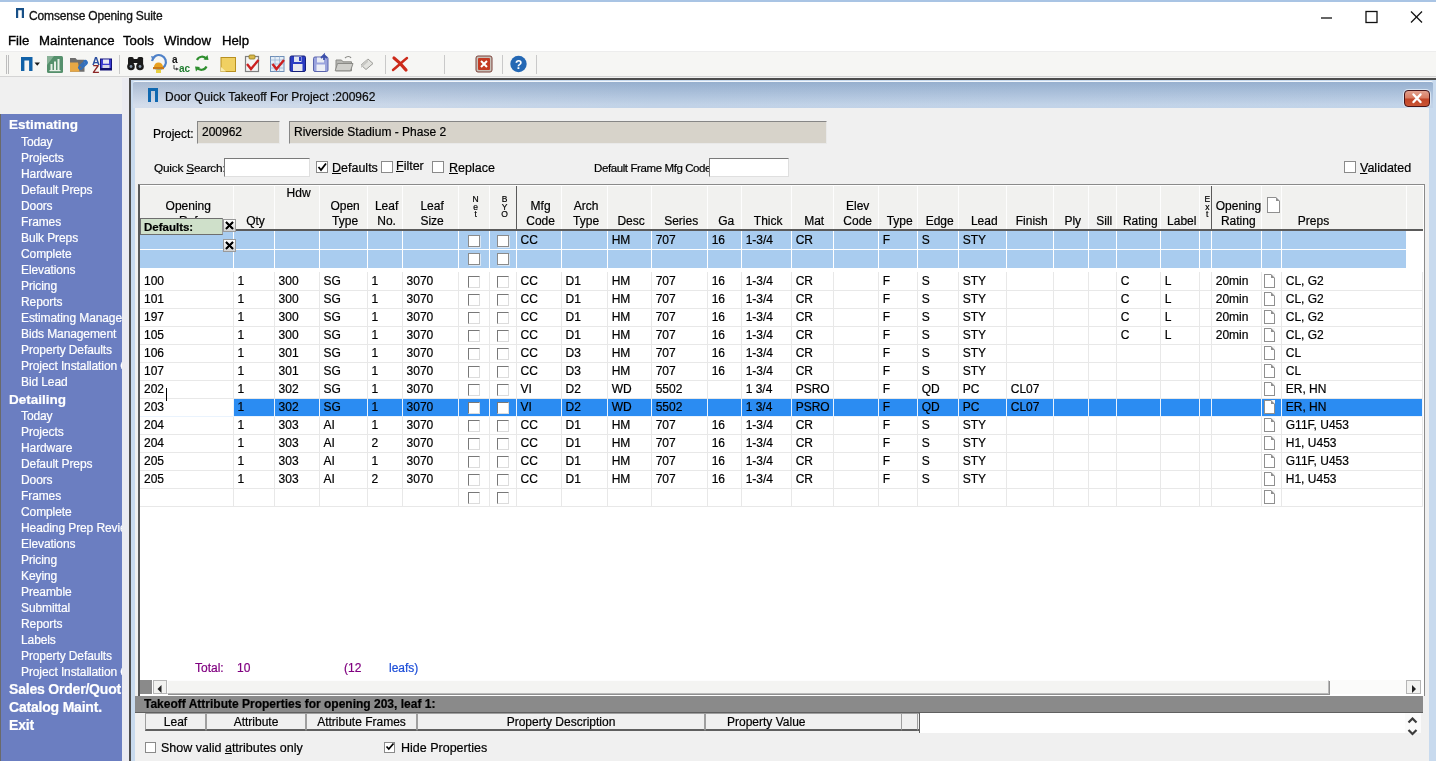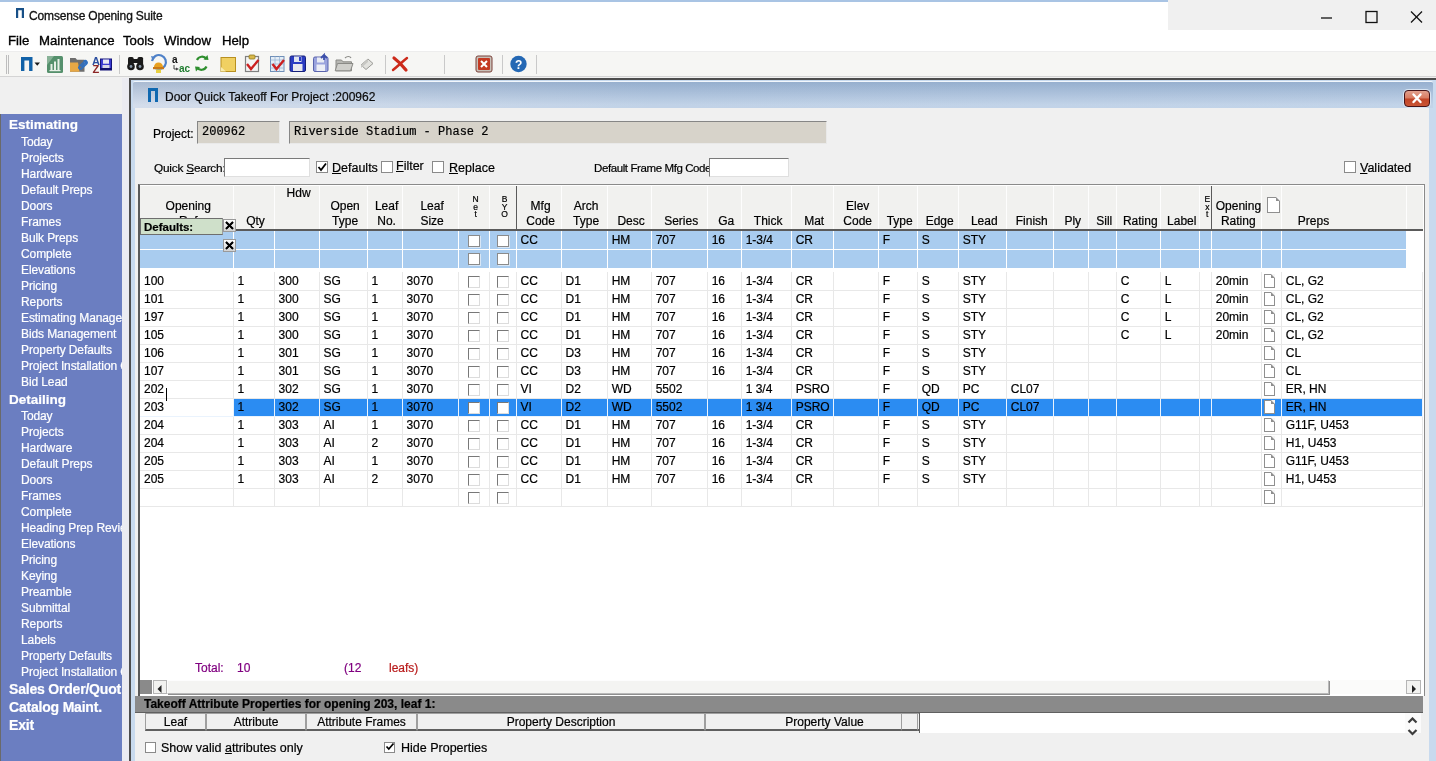--- a/index.html
+++ b/index.html
@@ -1,19 +1,19 @@
 <!DOCTYPE html>
 <html><head><meta charset="utf-8">
 <style>
 *{margin:0;padding:0;box-sizing:border-box;}
 html,body{width:1436px;height:761px;overflow:hidden;}
 body{font-family:"Liberation Sans",sans-serif;position:relative;background:#f0f0f0;-webkit-font-smoothing:antialiased;-webkit-text-stroke:0.2px currentColor;}
 .abs{position:absolute;}
 
-#titlebar{position:absolute;left:0;top:0;width:1168px;height:30px;background:#fff;border-top:2px solid #a9c4e4;}
+#titlebar{position:absolute;left:0;top:0;width:1436px;height:30px;background:#fff;border-top:2px solid #a9c4e4;}
 #titlebar .ttl{position:absolute;left:29px;top:7px;font-size:12px;color:#111;-webkit-text-stroke:0.3px #111;letter-spacing:-0.15px;}
 #menubar{position:absolute;left:0;top:30px;width:1436px;height:22px;background:#fff;border-bottom:1px solid #ededed;}
 #menubar span{position:absolute;top:3px;font-size:13.2px;color:#000;-webkit-text-stroke:0.35px #000;}
 #toolbar{position:absolute;left:0;top:52px;width:1436px;height:25px;background:#f6f6f4;border-bottom:1px solid #d4d4d4;}
 .tsep{position:absolute;top:3px;width:1px;height:19px;background:#c9c9c9;}
 
 #sidebar{position:absolute;left:0;top:78px;width:122px;height:683px;background:#6b7ec1;border-left:1px solid #6a6a6a;overflow:hidden;margin-top:36px;}
 #sidebar div{color:#fff;white-space:nowrap;}
 .sbh{font-weight:bold;font-size:13.5px;padding-left:8px;height:17px;line-height:17px;}
 .sbi{font-size:12px;padding-left:20px;height:16px;line-height:16px;letter-spacing:-0.1px;}
@@ -23,21 +23,21 @@
 
 #child{position:absolute;left:131px;top:80px;width:1305px;height:681px;background:#c8daee;}
 #ctitle{position:absolute;left:133px;top:81px;width:1300px;height:27px;background:linear-gradient(to bottom, rgba(70,100,140,0.20), rgba(255,255,255,0.28) 88%), linear-gradient(to right,#c3d0e3,#a9c1de 40%,#abc3e0);border-top:1px solid #f2f7fc;border-radius:2px 2px 0 0;}
 #ctitle .txt{position:absolute;left:32px;top:8px;font-size:12px;color:#0a0a0a;}
 #ccontent{position:absolute;left:135px;top:108px;width:1294px;height:653px;background:#f0f0f0;}
 
 #xbtn{position:absolute;left:1404px;top:90px;width:26px;height:17px;border-radius:4px;border:1px solid #471418;background:linear-gradient(#e2a18e,#d97a60 48%,#c14427 52%,#c95535);box-shadow:0 0 0 1px #d8e4f2;}
 
 
 .lbl{position:absolute;font-size:12px;color:#000;}
-.sunkgray{position:absolute;background:#d7d3ca;border:1px solid #868686;border-bottom-color:#e9e9e9;border-right-color:#e9e9e9;font-size:12px;color:#000;padding:3px 0 0 4px;font-family:Liberation Mono, monospace;}
+.sunkgray{position:absolute;background:#d7d3ca;border:1px solid #868686;border-bottom-color:#e9e9e9;border-right-color:#e9e9e9;font-size:12px;color:#000;padding:3px 0 0 4px;}
 .sunkwhite{position:absolute;background:#fff;border:1px solid #7a7a7a;border-bottom-color:#dfdfdf;border-right-color:#dfdfdf;}
 .cbx{position:absolute;width:12px;height:12px;background:#fff;border:1px solid #8a8a8a;}
 u{text-decoration:underline;}
 
 #grid{position:absolute;left:138px;top:184px;width:1287px;height:512px;background:#fff;border:1px solid #8a8a8a;border-left:2px solid #5a5a5a;border-bottom:none;}
 table{border-collapse:collapse;table-layout:fixed;}
 #gtbl{position:absolute;left:140px;top:186px;width:1283px;}
 #gtbl td{font-size:12px;color:#000;padding:0 0 0 4px;overflow:hidden;white-space:nowrap;}
 
 .hrow td{border-right:1px solid #fdfdfd;background:#f1f1ef;font-size:12px;text-align:center;padding:0;vertical-align:bottom;line-height:15px;height:44px;border-bottom:2px solid #5a5a5a;}
@@ -800,39 +800,39 @@
     </tbody>
   </table>
 <div class="abs" style="left:166px;top:388px;width:1px;height:13px;background:#000"></div>
 
 <div class="abs" style="left:140px;top:218px;width:83px;height:17px;background:#cfe0ca;border:1px solid #6e6e6e;border-right-color:#9a9a9a;font-weight:bold;font-size:11.5px;padding:2px 0 0 3px;">Defaults:</div>
 <div class="abs xbtn2" style="left:223px;top:219px;"></div>
 <div class="abs xbtn2" style="left:223px;top:239px;"></div>
 
 <div class="lbl" style="left:195px;top:661px;color:#800080">Total:&nbsp;&nbsp;&nbsp;&nbsp;10</div>
 <div class="lbl" style="left:344px;top:661px;color:#800080">(12</div>
-<div class="lbl" style="left:389px;top:661px;color:#b91c1c">leafs)</div>
+<div class="lbl" style="left:389px;top:661px;color:#1d4ed8">leafs)</div>
 
 <div class="abs" style="left:140px;top:680px;width:12px;height:14px;background:#8a8a8a"></div>
 <div class="sbarrow" style="left:153px;top:680px;width:14px;height:14px"><svg width="12" height="12" viewBox="0 0 12 12">
       <path d="M7.5 2 L3.5 6 L7.5 10 Z" fill="#222"></path>
     </svg></div>
 <div class="abs" style="left:167px;top:680px;width:1162px;height:14px;background:#f4f4f2;border:1px solid #b9b9b9;border-top-color:#fdfdfd;border-left-color:#fdfdfd;box-shadow:1px 1px 0 #8f8f8f;"></div>
 <div class="abs" style="left:1330px;top:680px;width:76px;height:14px;background:#fbfbfa"></div>
 <div class="sbarrow" style="left:1406px;top:680px;width:15px;height:14px"><svg width="13" height="12" viewBox="0 0 13 12">
       <path d="M5 2 L9 6 L5 10 Z" fill="#222"></path>
     </svg></div>
 
 <div id="takeoff">Takeoff Attribute Properties for opening 203, leaf 1:</div>
 
 <div class="bh" style="left:145px;width:61px">Leaf</div>
 <div class="bh" style="left:206px;width:100px">Attribute</div>
 <div class="bh" style="left:306px;width:111px">Attribute Frames</div>
 <div class="bh" style="left:417px;width:288px">Property Description</div>
-<div class="bh" style="left:705px;width:218px;text-align:center;padding-left:21px">Property Value</div>
+<div class="bh" style="left:705px;width:218px;text-align:left;padding-left:21px">Property Value</div>
 <div class="bh" style="left:901px;width:17px"></div>
 <div class="abs" style="left:919px;top:713px;width:487px;height:20px;background:#fff;border-left:1px solid #5f5f5f;"></div>
 <div class="abs" style="left:1405px;top:713px;width:16px;height:20px;background:#fbfbfb;"></div>
 <svg class="abs" style="left:1407px;top:717px" width="11" height="20" viewBox="0 0 11 20">
     <path d="M1.5 5.5 L5.5 1.5 L9.5 5.5" fill="none" stroke="#3c3c3c" stroke-width="2.2"></path>
     <path d="M1.5 13 L5.5 17 L9.5 13" fill="none" stroke="#3c3c3c" stroke-width="2.2"></path>
   </svg>
 
 <div class="cbx" style="left:145px;top:742px;width:11px;height:11px"></div>
 <div class="lbl" style="left:161px;top:741px;font-size:12.5px">Show valid <u>a</u>ttributes only</div>

